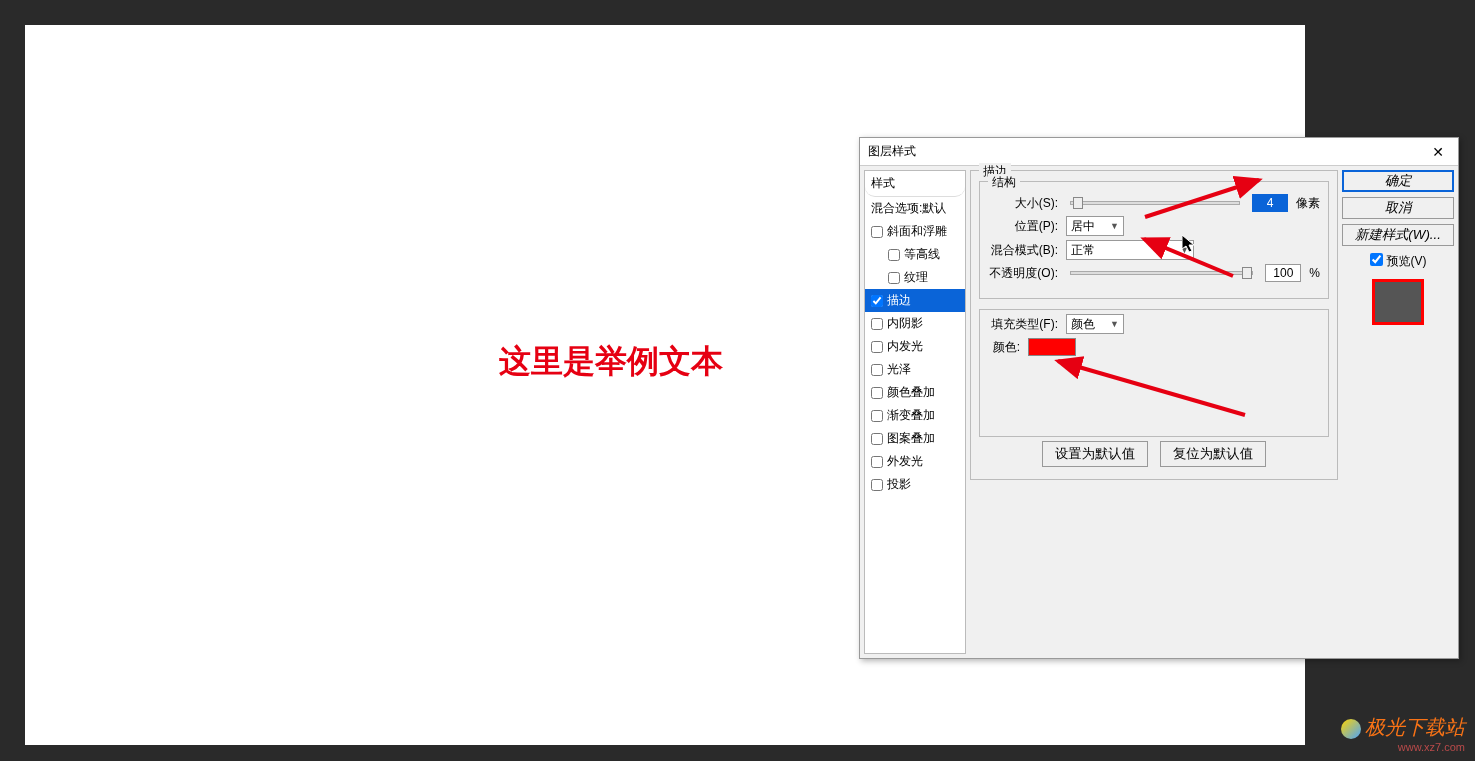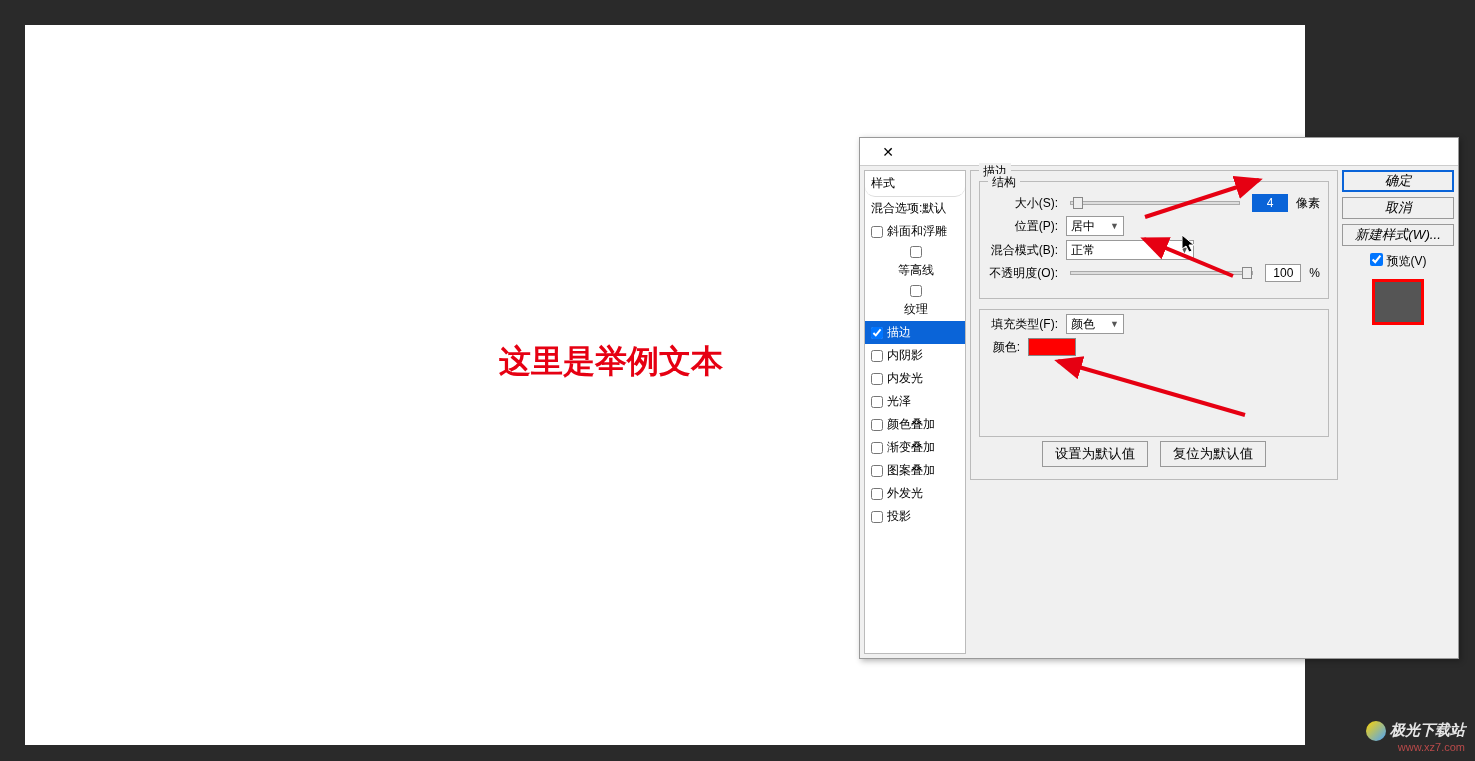--- a/index.html
+++ b/index.html
@@ -7,21 +7,21 @@
 .canvas-bg { position: absolute; left: 25px; top: 25px; width: 1280px; height: 720px; background: #fff; }
 .sample-text { position: absolute; left: 499px; top: 340px; font-size: 32px; font-weight: bold; color: #e60012; }
 .dialog { position: absolute; left: 859px; top: 137px; width: 600px; height: 522px; background: #f0f0f0; border: 1px solid #999; box-shadow: 2px 2px 6px rgba(0,0,0,0.3); }
 .titlebar { height: 28px; background: #fff; border-bottom: 1px solid #ccc; display: flex; align-items: center; padding-left: 8px; }
 .titlebar .title { flex: 1; }
 .close-btn { width: 40px; height: 28px; display: flex; align-items: center; justify-content: center; font-size: 14px; }
 .dialog-body { display: flex; height: calc(100% - 28px); padding: 4px; gap: 4px; }
 .styles-list { width: 102px; border: 1px solid #bbb; background: #fff; }
 .styles-list .hdr { padding: 4px 6px; border-bottom: 1px solid #ddd; border-radius: 10px; }
 .styles-list .row { padding: 3px 6px; display: flex; align-items: center; gap: 4px; }
-.styles-list .row.indent { padding-left: 8px; flex-direction: column; }
+.styles-list .row.indent { padding-left: 23px; }
 .styles-list .row.sel { background: #0a64d8; color: #fff; }
 .styles-list input[type=checkbox] { width: 12px; height: 12px; }
 .settings-col { flex: 1; display: flex; flex-direction: column; gap: 6px; }
 .fieldset { border: 1px solid #bbb; padding: 8px 8px 12px; position: relative; }
 .fieldset .legend { position: absolute; top: -8px; left: 8px; background: #f0f0f0; padding: 0 4px; font-size: 12px; }
 .form-row { display: flex; align-items: center; margin: 4px 0; gap: 8px; }
 .form-row .lbl { width: 70px; text-align: right; }
 .slider-track { flex: 1; height: 4px; background: #ddd; border: 1px solid #aaa; position: relative; margin: 0 4px; }
 .slider-handle { position: absolute; top: -5px; width: 10px; height: 12px; background: #eee; border: 1px solid #888; }
 .num-input { width: 36px; height: 18px; border: 1px solid #0a64d8; text-align: center; font-size: 12px; background: #0a64d8; color: #fff; }
@@ -31,33 +31,34 @@
 .color-swatch { width: 48px; height: 18px; background: #ff0000; border: 1px solid #888; }
 .btn-row { display: flex; gap: 12px; justify-content: center; margin-top: 4px; }
 .def-btn { padding: 3px 12px; border: 1px solid #999; background: #f0f0f0; }
 .right-col { width: 112px; display: flex; flex-direction: column; gap: 5px; align-items: stretch; }
 .ps-btn { height: 22px; border: 1px solid #999; background: #f0f0f0; display: flex; align-items: center; justify-content: center; font-style: italic; }
 .ps-btn.primary { border: 2px solid #0a64d8; }
 .preview-row { display: flex; align-items: flex-start; gap: 4px; justify-content: center; margin-top: 2px;}
 .preview-swatch { width: 52px; height: 46px; background: #555; border: 3px solid #ff0000; margin: 4px auto 0; }
 .arrow { position: absolute; pointer-events: none; }
 .watermark { position: absolute; right: 10px; bottom: 8px; text-align: right; }
-.watermark .l1 { color: #e5e5e5; font-size: 15px; font-weight: bold; font-style: italic; }
+.watermark .l1 { color: #f97316; font-size: 20px; font-weight: normal; font-style: italic; }
 .watermark .l2 { color: #b94a4a; font-size: 11px; }
 .wm-icon { display: inline-block; width: 20px; height: 20px; border-radius: 50%; background: linear-gradient(135deg,#ffd400,#4aa3ff); vertical-align: middle; margin-right: 4px;}
 .cursor-svg { position: absolute; z-index: 60; }
 </style>
 </head>
 <body>
 
 <div class="canvas-bg"></div>
 <div class="sample-text">这里是举例文本</div>
 
 <div class="dialog">
   <div class="titlebar">
+    <span class="title">图层样式</span>
     <div class="close-btn">
         <span>✕</span>
       </div>
   </div>
   <div class="dialog-body">
 
     <div class="styles-list">
       <div class="hdr">样式</div>
       <div class="row">
           <span>混合选项:默认</span>

